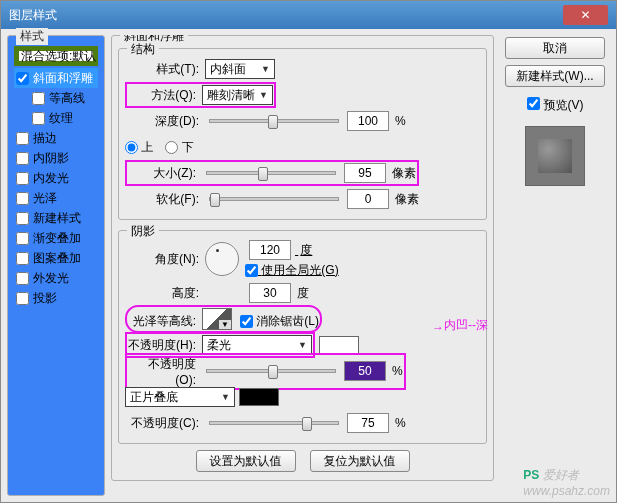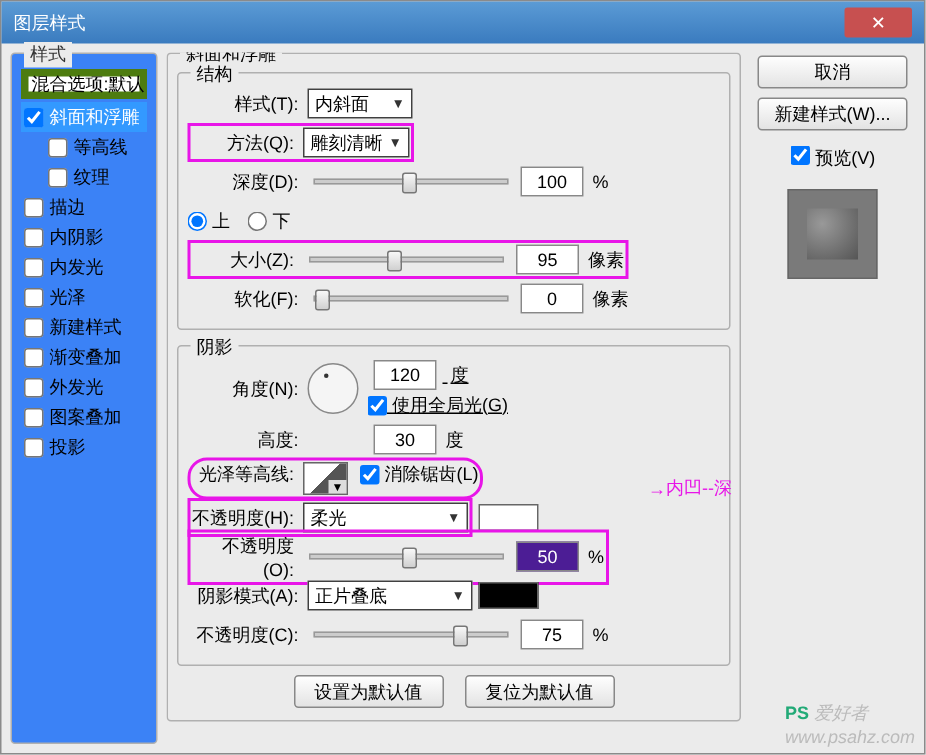--- a/index.html
+++ b/index.html
@@ -100,25 +100,25 @@
         <div class="style-item">
           <input type="checkbox" style="">
           <span>新建样式</span>
         </div>
         <div class="style-item">
           <input type="checkbox" style="">
           <span>渐变叠加</span>
         </div>
         <div class="style-item">
           <input type="checkbox" style="">
+          <span>图案叠加</span>
+        </div>
+        <div class="style-item">
+          <input type="checkbox" style="">
           <span>外发光</span>
-        </div>
-        <div class="style-item">
-          <input type="checkbox" style="">
-          <span>图案叠加</span>
         </div>
         <div class="style-item">
           <input type="checkbox" style="">
           <span>投影</span>
         </div>
       </div>
     </div>
 
     <div class="mid-panel">
       <div class="section" style="flex:0 0 auto;">
@@ -198,21 +198,21 @@
           </div>
 
           <div class="row">
             <span class="row-label">高度:</span>
             <span style="width:40px;"></span>
             <span class="num-input">30</span>
             <span class="unit">度</span>
           </div>
 
           <div class="row">
-            <span class="hl-magenta" style="display:inline-flex; align-items:flex-start;border-radius:13px;">
+            <span class="hl-magenta" style="display:inline-flex; align-items:flex-end;border-radius:13px;">
               <span class="row-label" style="width:74px;">光泽等高线:</span>
               <div class="contour-swatch">
                   <span class="arrow">▼</span>
                 </div>
               <label style="margin-left:8px;">
                 <input type="checkbox" checked="" style=""> <span>消除锯齿(L)</span>
               </label>
             </span>
           </div>
 
@@ -237,21 +237,20 @@
               <span class="row-label" style="width:74px;">不透明度(O):</span>
               <span class="slider">
                   <span class="thumb" style="left:48%"></span>
                 </span>
               <span class="num-input" style="background:#4c1d95;color:#fff;">50</span>
               <span class="unit">%</span>
             </span>
           </div>
 
           <div class="row">
-            <span class="row-label">阴影模式(A):</span>
             <div class="select" style="min-width:110px;">
               <span>正片叠底</span>
               <span class="arrow">▼</span>
             </div>
             <span class="color-swatch" style="background:#000;"></span>
           </div>
 
           <div class="row">
             <span class="row-label">不透明度(C):</span>
             <span class="slider">

